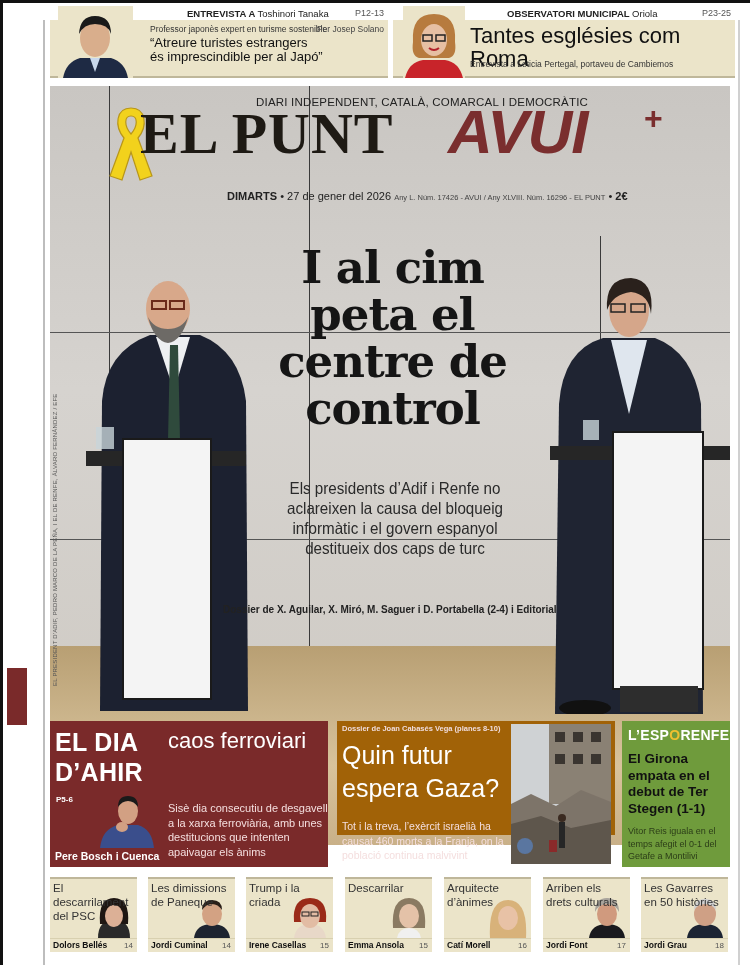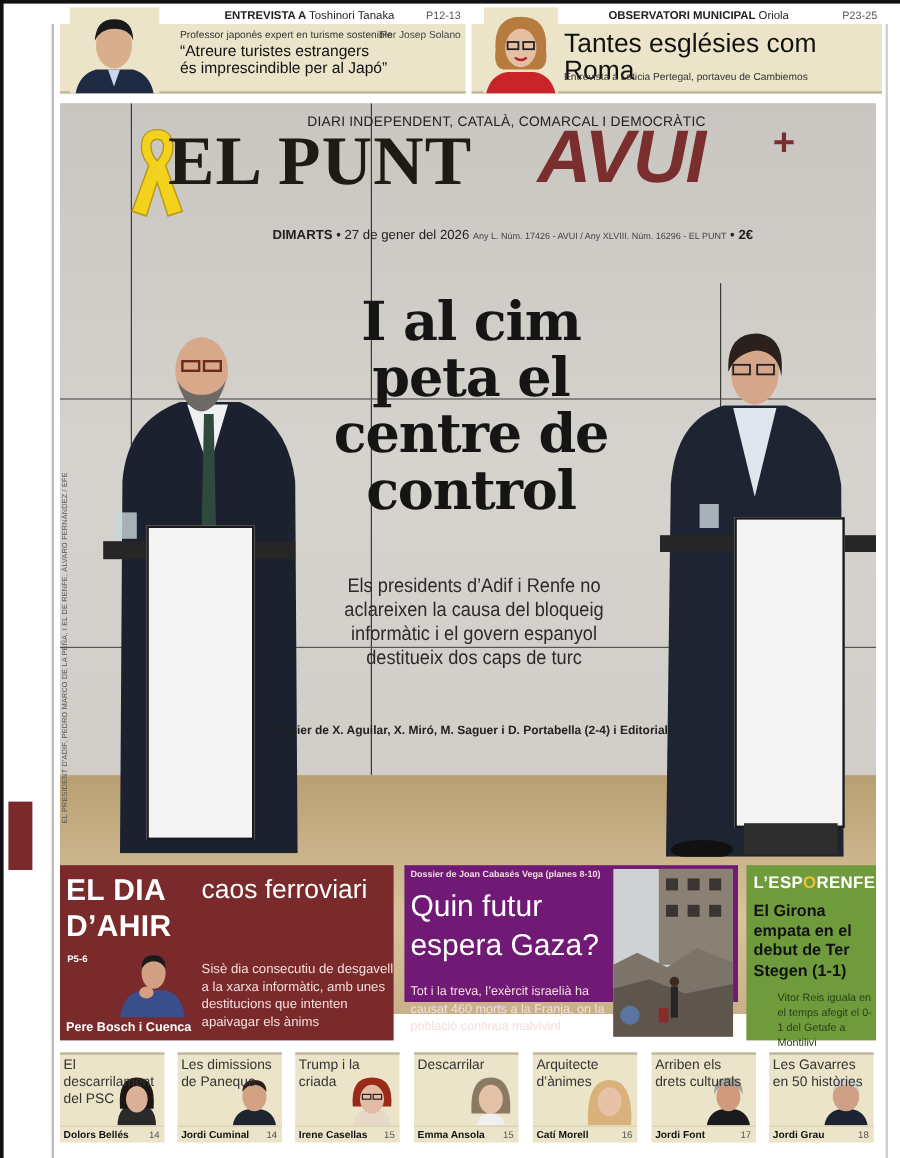--- a/index.html
+++ b/index.html
@@ -74,31 +74,31 @@
   
   .box { position: absolute; }
   #dia { left: 50px; top: 721px; width: 278px; height: 146px; background: #7a2a2a; color: #fff; }
   #dia .label { position: absolute; left: 5px; top: 6px; font-weight: bold; font-size: 25px; line-height: 30px; letter-spacing: 0.3px; }
   #dia .pg { position: absolute; left: 6px; top: 74px; font-size: 8px; font-weight: bold; }
   #dia .hl { position: absolute; left: 118px; top: 6px; font-size: 22px; line-height: 28px; }
   #dia .txt { position: absolute; left: 118px; top: 80px; font-size: 11px; line-height: 14.5px; color: #f4dede; }
   #dia .byline { position: absolute; left: 5px; top: 129px; font-size: 10.5px; font-weight: bold; }
   #dia .photo { position: absolute; left: 48px; top: 72px; width: 58px; height: 55px; }
 
-  #gaza { left: 337px; top: 721px; width: 278px; height: 114px; background: #701a75; color: #fff; }
+  #gaza { left: 337px; top: 721px; width: 278px; height: 114px; background: #a16207; color: #fff; }
   #gaza .kicker { position: absolute; left: 5px; top: 3px; font-size: 7.5px; font-weight: bold; color: #f0dcdc; }
   #gaza .hl { position: absolute; left: 5px; top: 18px; font-size: 25px; line-height: 33px; }
   #gaza .txt { position: absolute; left: 5px; top: 98px; font-size: 10.5px; line-height: 14.5px; color: #f4dede; width: 170px; }
   #gaza .photo { position: absolute; left: 174px; top: 3px; width: 100px; height: 140px; overflow: hidden; }
 
   #esp { left: 622px; top: 721px; width: 108px; height: 146px; background: #6f9b3c; }
   #esp .brand { position: absolute; left: 6px; top: 6px; font-size: 14px; font-weight: bold; color: #fff; letter-spacing: 0.3px; }
   #esp .brand .o { color: #f0c030; }
   #esp .hl { position: absolute; left: 6px; top: 30px; font-size: 13.5px; font-weight: bold; line-height: 16.5px; color: #111; }
-  #esp .txt { position: absolute; left: 6px; top: 104px; font-size: 9px; line-height: 12.5px; color: #2c3e18; margin-left: 20px; }
+  #esp .txt { position: absolute; left: 6px; top: 104px; font-size: 9px; line-height: 12.5px; color: #2c3e18; }
 
   
   .col { position: absolute; top: 877px; width: 87px; height: 73px; background: #ebe4c9; border-top: 2px solid #bfb79a; overflow: hidden; }
   .col .t { position: absolute; left: 3px; top: 2px; font-size: 11.5px; line-height: 14px; color: #333; width: 80px; z-index: 2; }
   .col .face { position: absolute; right: 3px; bottom: 14px; width: 40px; height: 44px; }
   .col .author { position: absolute; left: 3px; bottom: 2px; font-size: 8.5px; font-weight: bold; color: #111; z-index: 3; }
   .col .num { position: absolute; right: 4px; bottom: 2px; font-size: 8px; color: #555; z-index: 3; }
   .col .strip { position: absolute; left: 0; right: 0; bottom: 0; height: 13px; background: #ebe4c9; border-top: 1px solid #d8d0b0; z-index: 2; }
 </style>
 </head>
@@ -223,21 +223,21 @@
   <div class="pg">P5-6</div>
   <svg class="photo" viewBox="0 0 58 55">
     <path d="M2 55 Q4 36 20 32 L40 32 Q54 36 56 55 Z" fill="#3a4e8c"></path>
     <ellipse cx="30" cy="18" rx="10" ry="13" fill="#d2a083"></ellipse>
     <path d="M20 14 Q20 3 30 3 Q40 3 40 14 Q36 8 30 8 Q24 8 20 14 Z" fill="#1a1a1a"></path>
     <ellipse cx="24" cy="34" rx="6" ry="5" fill="#d2a083"></ellipse>
   </svg>
   <div class="hl">
     <div>caos ferroviari</div>
   </div>
-  <div class="txt">Sisè dia consecutiu de desgavell a la xarxa informàtic, amb unes destitucions que intenten apaivagar els ànims</div>
+  <div class="txt">Sisè dia consecutiu de desgavell a la xarxa ferroviària, amb unes destitucions que intenten apaivagar els ànims</div>
   <div class="byline">Pere Bosch i Cuenca</div>
 </div>
 
 <div class="box" id="gaza">
   <div class="kicker">Dossier de Joan Cabasés Vega (planes 8-10)</div>
   <div class="hl">
     <div>Quin futur</div>
     <div>espera Gaza?</div>
   </div>
   <div class="txt">Tot i la treva, l’exèrcit israelià ha causat 460 morts a la Franja, on la població continua malvivint</div>

